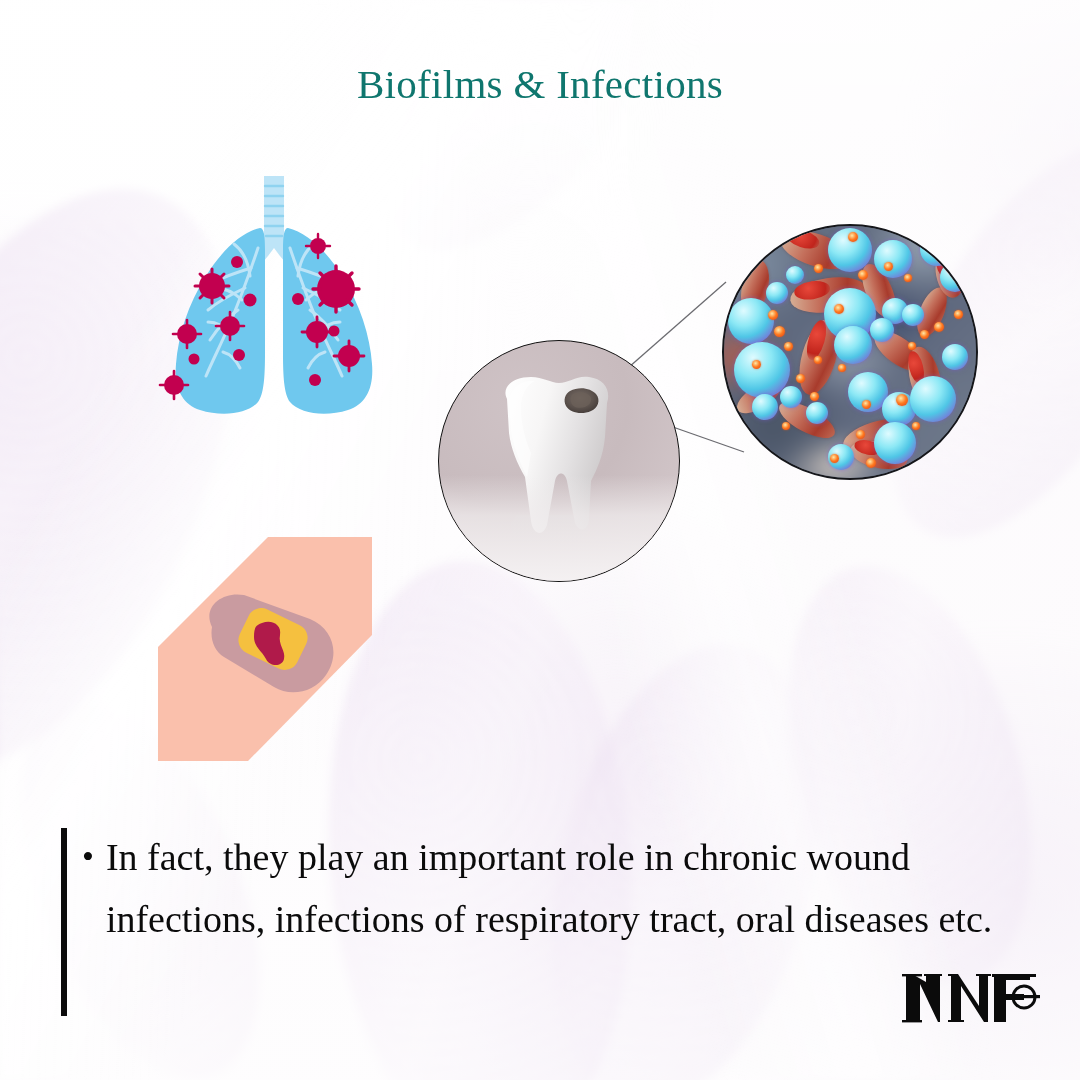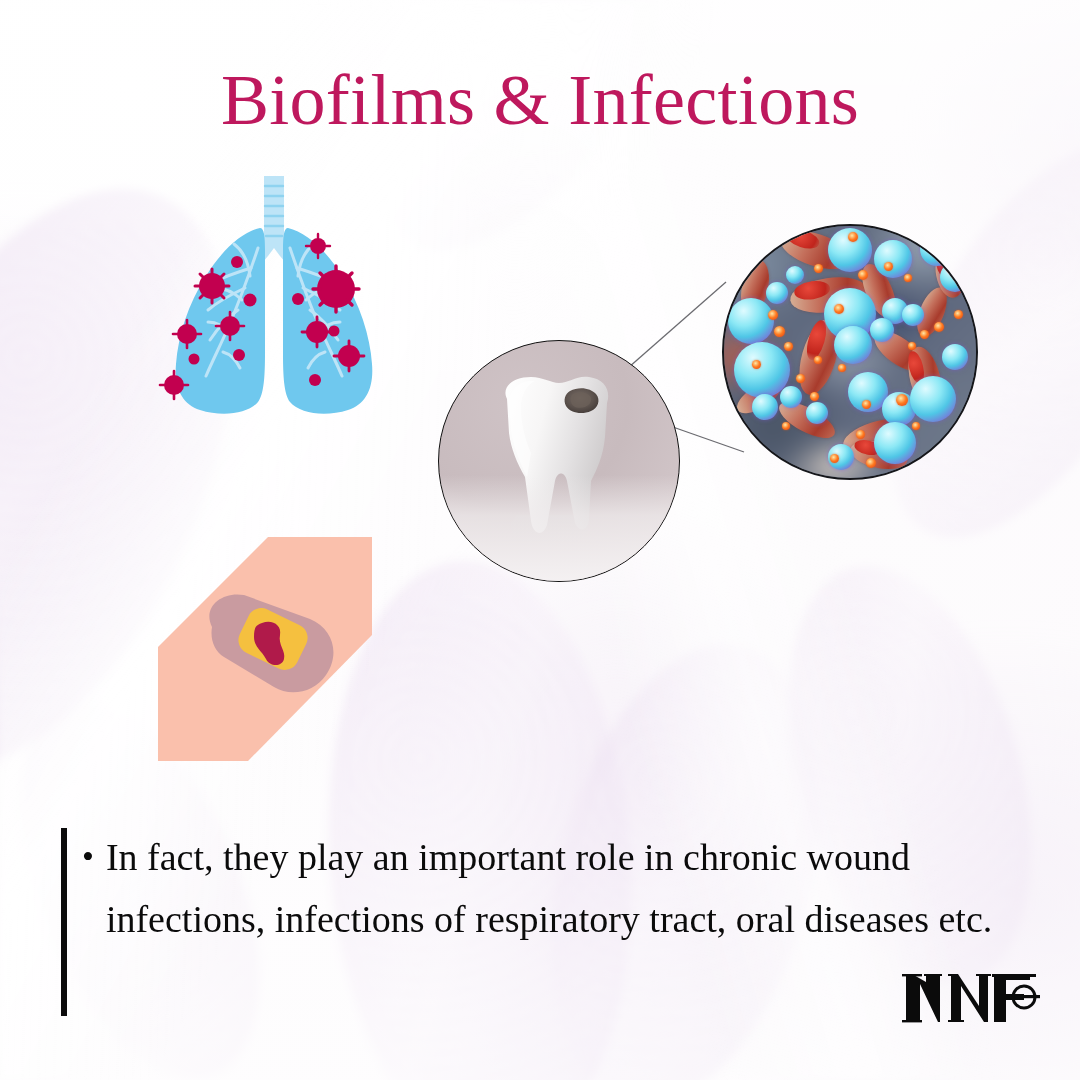--- a/index.html
+++ b/index.html
@@ -75,23 +75,23 @@
       linear-gradient(74deg, rgba(255,255,255,0) 52%, rgba(255,255,255,0.6) 62%, rgba(255,255,255,0) 72%);
     filter: blur(3px);
   }
 
   
   .title {
     position: absolute;
     left: 0; right: 0;
     top: 64px;
     text-align: center;
-    font-size: 72px;
+    font-size: 41px;
     line-height: 1;
-    color: #be185d;
+    color: #0f766e;
     letter-spacing: .3px;
     white-space: nowrap;
   }
 
   
   .lungs { position: absolute; left: 138px; top: 176px; width: 270px; height: 250px; }
 
   
   .wound { position: absolute; left: 150px; top: 515px; width: 260px; height: 275px; }
 

